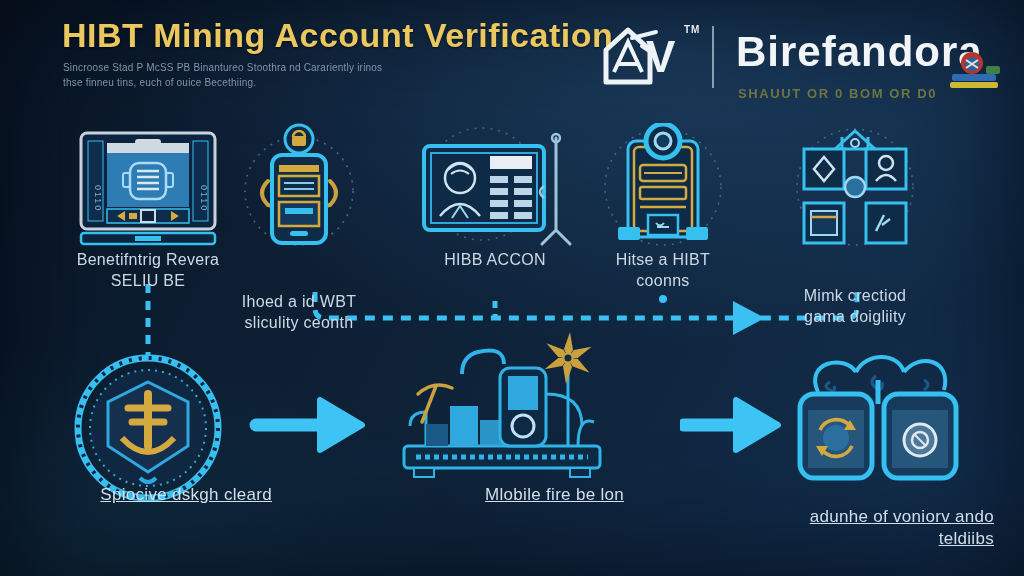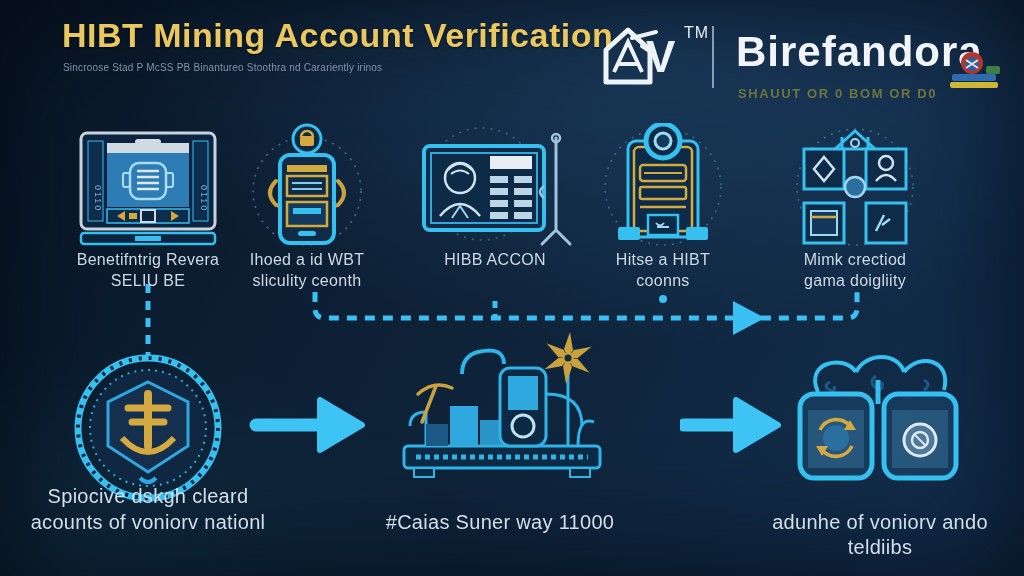--- a/index.html
+++ b/index.html
@@ -29,21 +29,21 @@
     font-size: 10px; line-height: 1.5; color: #8094aa; letter-spacing: 0.2px;
   }
 
   .logo-wrap { position: absolute; left: 598px; top: 20px; width: 120px; height: 78px; }
   .logo-v {
     position: absolute; left: 48px; top: 12px;
     font-size: 44px; font-weight: bold; color: #eef3f8;
   }
   .logo-tm {
     position: absolute; left: 86px; top: 4px;
-    font-size: 16px; font-weight: normal; color: #e6ecf2; letter-spacing: 1px;
+    font-size: 10px; font-weight: bold; color: #e6ecf2; letter-spacing: 1px;
   }
   .brand-divider {
     position: absolute; left: 712px; top: 26px; width: 2px; height: 62px;
     background: rgba(175,195,212,0.75);
   }
   .brand-name {
     position: absolute; left: 736px; top: 28px;
     font-size: 42px; font-weight: 600; letter-spacing: 1px; color: #f2f5f8;
   }
   .brand-tagline {
@@ -55,46 +55,47 @@
   
   .step {
     position: absolute; top: 128px; width: 190px; height: 166px;
     display: flex; flex-direction: column; align-items: center;
   }
   .step .icon-box { height: 118px; display: flex; align-items: center; justify-content: center; }
   .step .lbl {
     margin-top: 4px; text-align: center;
     font-size: 16px; line-height: 1.3; color: #cdd9e6; letter-spacing: 0.3px;
   }
-  .s1 { left: 53px; }  .s2 { left: 212px; } .s3 { left: 400px; }
-  .s4 { left: 568px; } .s5 { left: 760px; }
+  .s1 { left: 53px; }  .s2 { left: 204px; gap: 42px; } .s3 { left: 400px; }
+  .s4 { left: 568px; } .s5 { left: 760px; gap: 36px; }
 
   
   .connectors { position: absolute; left: 0; top: 0; pointer-events: none; }
 
   
   .flow-item { position: absolute; }
   .flow-label {
-    position: absolute; text-align: center;
-    font-size: 20px; line-height: 1.28; color: #d3dfeb; letter-spacing: 0.3px;
+    position: absolute; text-align: right;
+    font-size: 17px; line-height: 1.28; color: #d3dfeb; letter-spacing: 0.3px; text-decoration: underline;
   }
   .fl1 { left: 24px;  width: 248px; top: 484px; }
   .fl2 { left: 376px; width: 248px; top: 484px; }
   .fl3 { left: 766px; width: 228px; top: 484px; }
 
   svg { display: block; }
 </style>
 </head>
 <body>
 
 <div class="canvas">
 
   <h1 class="page-title">HIBT Mining Account Verification</h1>
   <p class="subtitle">
     <span>Sincroose Stad P McSS PB Binantureo Stoothra nd Carariently irinos</span><br>
+    <span>thse finneu tins, euch of ouice Becethiing.</span>
   </p>
 
   <div class="logo-wrap">
     <svg width="66" height="70" viewBox="0 0 66 70">
       <path d="M8 30 L30 10 L52 30 L52 62 L8 62 Z" fill="none" stroke="#eef3f8" stroke-width="5" stroke-linejoin="round"></path>
       <path d="M16 52 L30 22 L44 52" fill="none" stroke="#eef3f8" stroke-width="4"></path>
       <path d="M20 44 L40 44" stroke="#eef3f8" stroke-width="4"></path>
       <path d="M34 18 L58 12 M44 26 L56 34" stroke="#eef3f8" stroke-width="4" stroke-linecap="round"></path>
     </svg>
     <div class="logo-v">V</div>
@@ -261,21 +262,20 @@
       <circle cx="82" cy="78" r="58" fill="#0f2740" stroke="#2fa8e0" stroke-width="2" stroke-dasharray="2 5"></circle>
       <path d="M82 32 L122 52 L122 96 L82 122 L42 96 L42 52 Z" fill="#14304e" stroke="#2fa8e0" stroke-width="3"></path>
       <path d="M82 44 V 96" stroke="#d4a93f" stroke-width="8" stroke-linecap="round"></path>
       <path d="M62 58 H102 M66 72 H98" stroke="#d4a93f" stroke-width="7" stroke-linecap="round"></path>
       <path d="M56 88 Q82 116 108 88" fill="none" stroke="#d4a93f" stroke-width="6"></path>
       <path d="M74 128 q8 8 16 0" fill="none" stroke="#2fa8e0" stroke-width="4"></path>
     </svg>
   </div>
   <div class="flow-label fl1">
     <span>Spiocive dskgh cleard</span><br>
-    <span>acounts of voniorv nationl</span>
   </div>
 
   <div class="flow-item" style="left:246px; top:394px;">
     <svg width="124" height="62" viewBox="0 0 124 62">
       <path d="M10 31 H84" stroke="#3ec4f4" stroke-width="13" stroke-linecap="round"></path>
       <polygon points="74,6 74,56 116,31" fill="#3ec4f4" stroke="#3ec4f4" stroke-width="6" stroke-linejoin="round"></polygon>
     </svg>
   </div>
 
   <div class="flow-item" style="left:392px; top:330px;">
@@ -301,22 +301,22 @@
         <path transform="rotate(120)" d="M0 0 L5 -8 L2 -26 L-4 -9 Z"></path>
         <path transform="rotate(180)" d="M0 0 L5 -8 L2 -26 L-4 -9 Z"></path>
         <path transform="rotate(240)" d="M0 0 L5 -8 L2 -26 L-4 -9 Z"></path>
         <path transform="rotate(300)" d="M0 0 L5 -8 L2 -26 L-4 -9 Z"></path>
         <circle r="4.5" fill="#0d2a45" stroke="#c9a23f" stroke-width="2"></circle>
       </g>
       <path d="M26 64 q16 -14 34 -6 M44 56 l-14 36" fill="none" stroke="#c9a23f" stroke-width="3.5" stroke-linecap="round"></path>
     </svg>
   </div>
   <div class="flow-label fl2">
+    <span>Mlobile fire be lon</span><br>
     <br>
-    <span>#Caias Suner way 11000</span><br>
   </div>
 
   <div class="flow-item" style="left:680px; top:394px;">
     <svg width="104" height="62" viewBox="0 0 104 62">
       <path d="M4 31 H66" stroke="#3ec4f4" stroke-width="13" stroke-linecap="round"></path>
       <polygon points="56,6 56,56 98,31" fill="#3ec4f4" stroke="#3ec4f4" stroke-width="6" stroke-linejoin="round"></polygon>
     </svg>
   </div>
 
   <div class="flow-item" style="left:786px; top:346px;">

